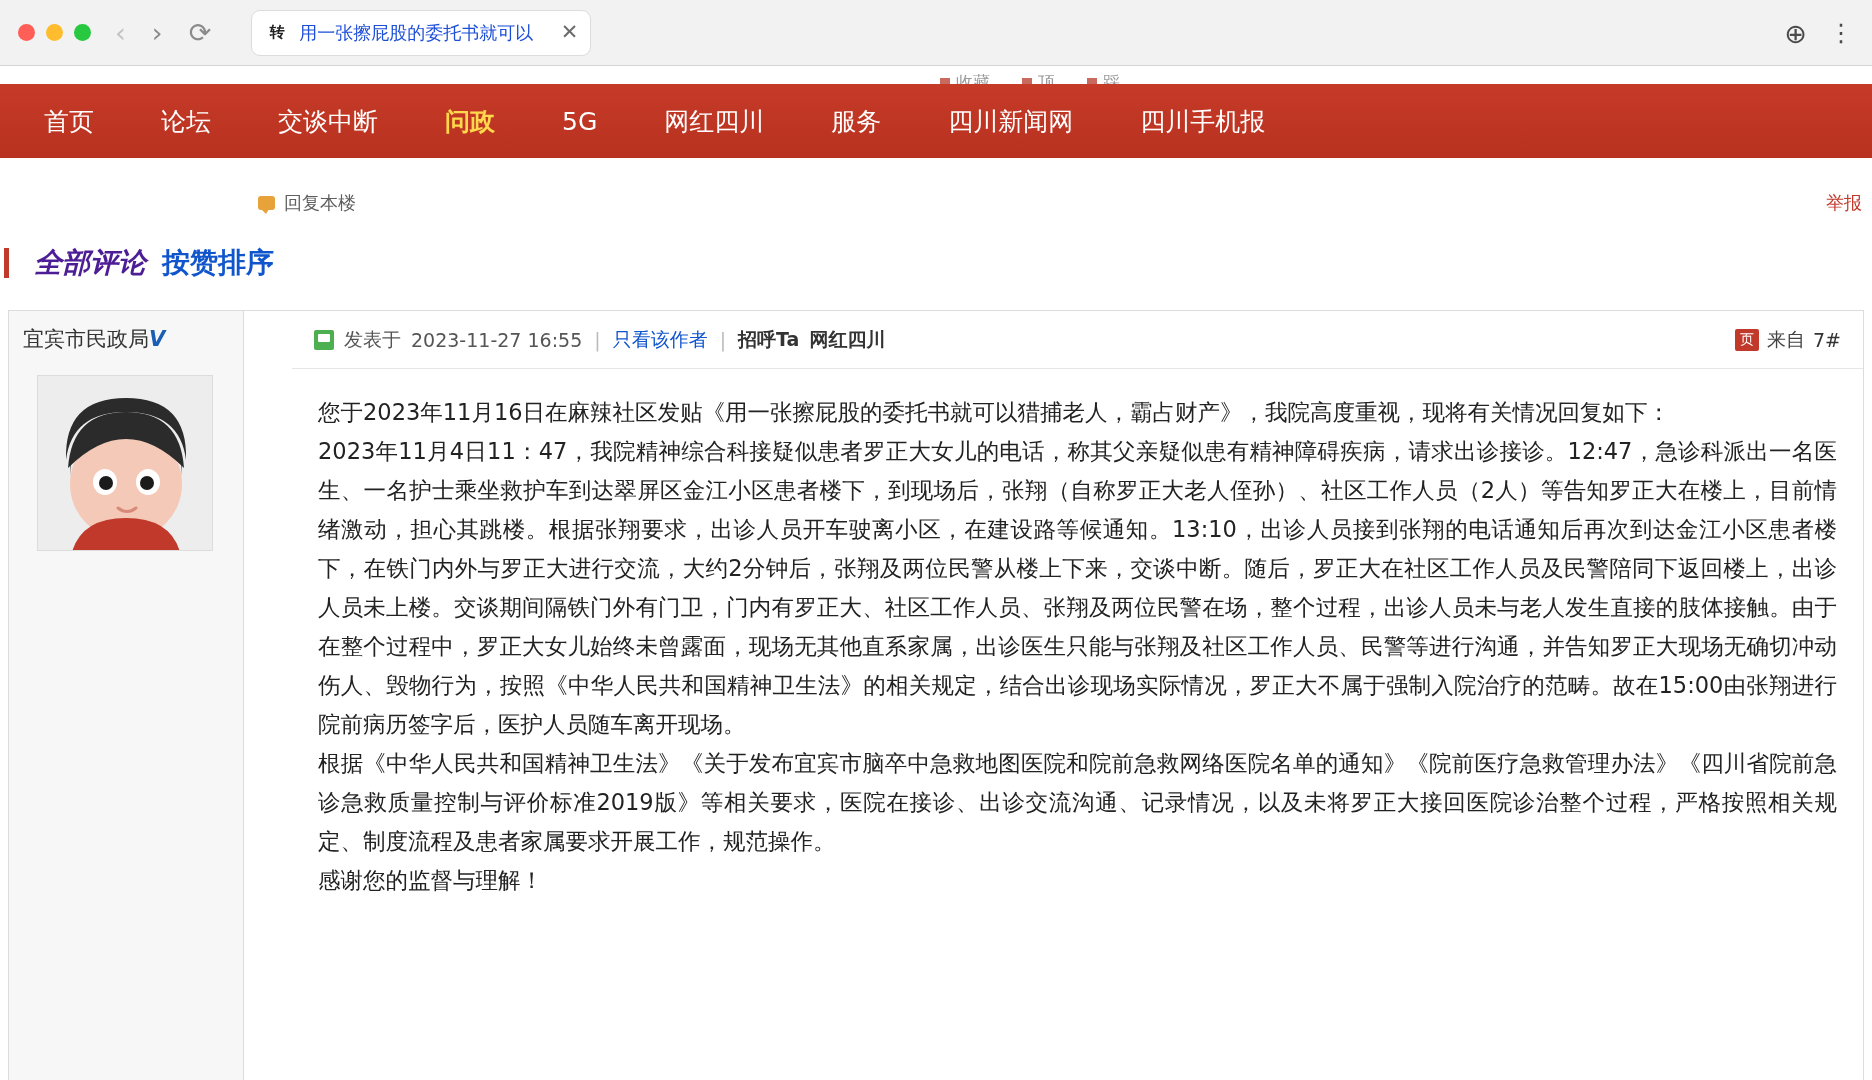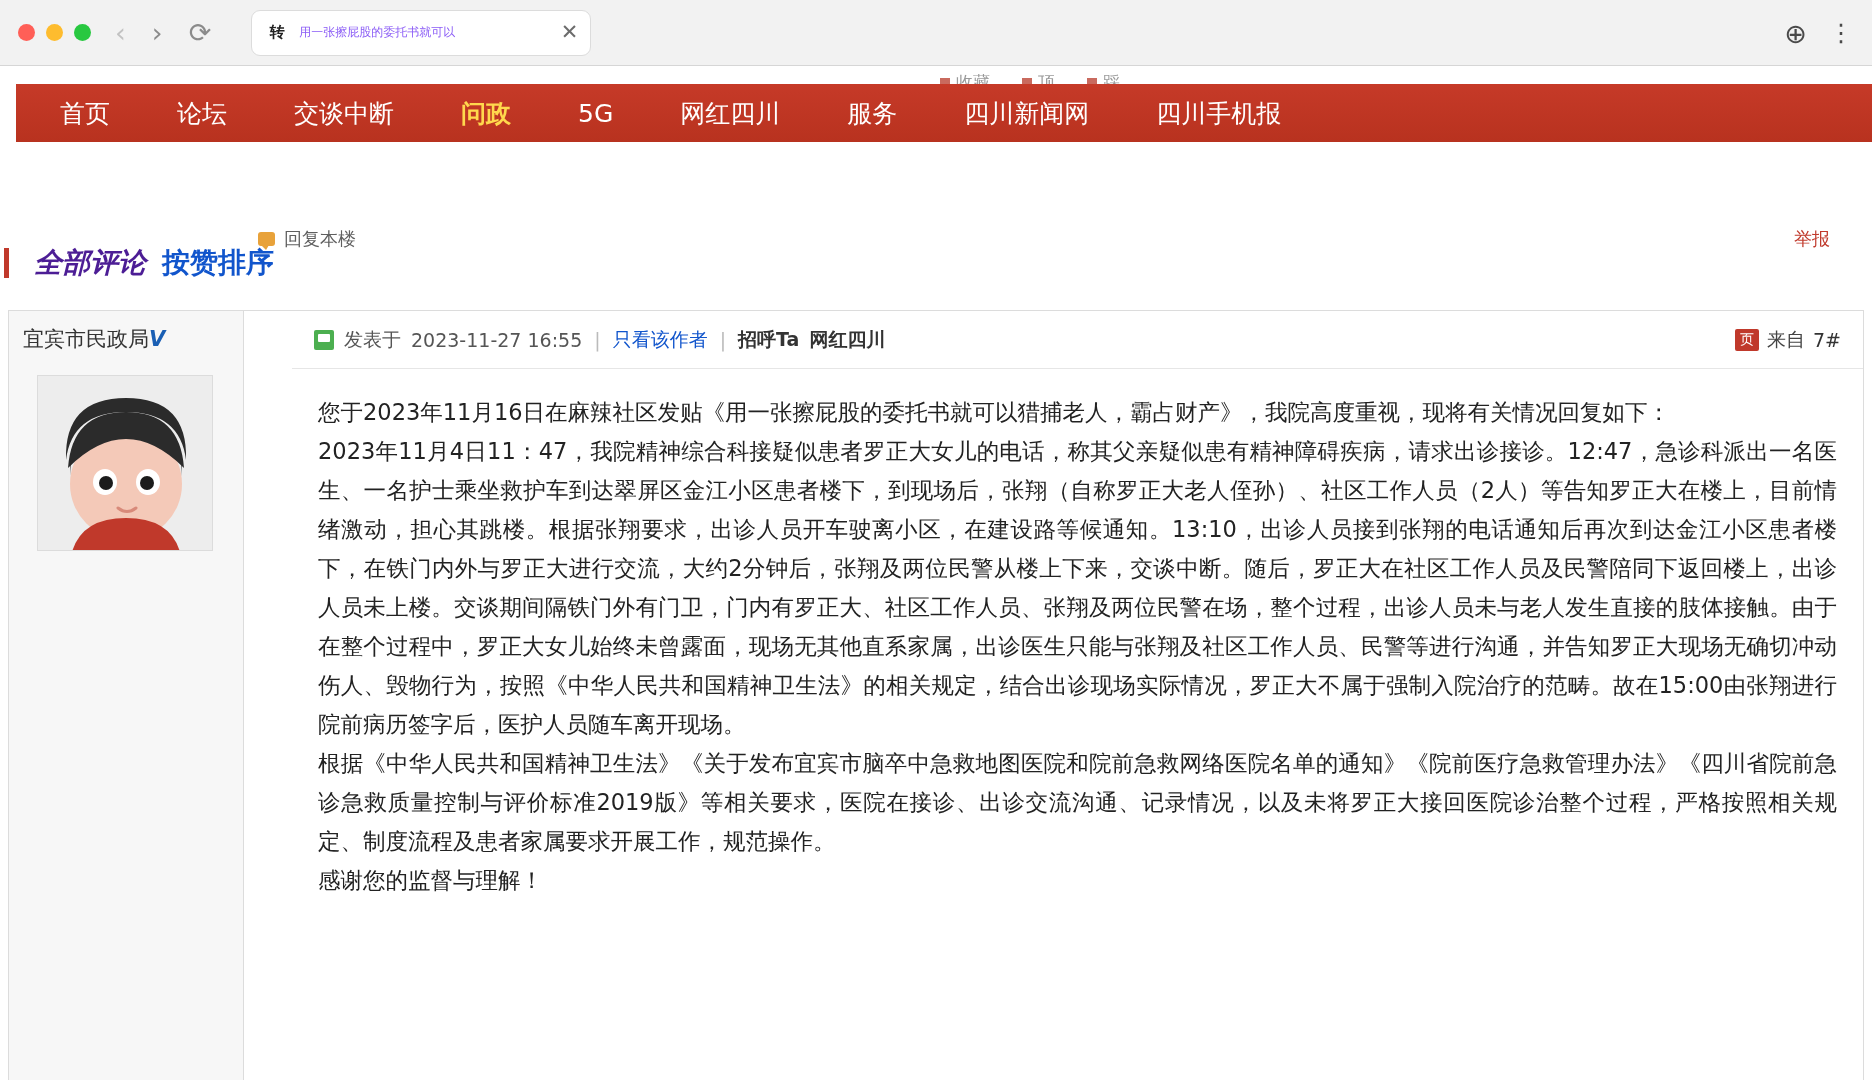--- a/index.html
+++ b/index.html
@@ -53,22 +53,22 @@
     margin-left: 16px;
   }
   .tab-fav {
     width: 22px; height: 22px;
     display: flex; align-items: center; justify-content: center;
     font-size: 15px; font-weight: bold; color: #222;
     font-family: "DejaVu Sans", sans-serif;
   }
   .tab-title {
     flex: 1;
-    font-size: 12px;
-    color: #8b5cf6;
+    font-size: 18px;
+    color: #1d4ed8;
     white-space: nowrap;
     overflow: hidden;
     text-overflow: clip;
     font-family: "DejaVu Sans", sans-serif;
   }
   .tab-close {
     font-size: 21px; color: #6c6c6c; line-height: 1;
     font-family: "DejaVu Sans", sans-serif;
   }
   .chrome-right {
@@ -98,22 +98,22 @@
     gap: 32px;
     padding-left: 940px;
     overflow: hidden;
   }
   .ghost-item { display: flex; align-items: center; gap: 6px; }
   .ghost-sq { width: 10px; height: 10px; background: #c96a5e; display: inline-block; }
 
   
   .site-nav {
     position: absolute;
-    top: 18px; left: 16px; right: 0;
-    height: 58px;
+    top: 18px; left: 0; right: 0;
+    height: 74px;
     background: #c0392b;
     background: linear-gradient(180deg,#c63a28 0%, #b8321f 100%);
     display: flex;
     align-items: center;
     z-index: 5;
   }
   .site-nav a {
     color: #ffffff;
     font-size: 25px;
     text-decoration: none;
@@ -127,23 +127,22 @@
 
   
   .reply-row {
     position: absolute;
     top: 120px; left: 0; right: 0;
     height: 34px;
     display: flex;
     align-items: center;
     font-size: 18px;
     color: #5f5f5f;
-    padding: 0 42px 0 258px;
-    overflow: hidden;
-    margin-top: 36px;
+    padding: 0 10px 0 258px;
+    overflow: hidden;
   }
   .reply-left { display: flex; align-items: center; gap: 9px; }
   .speech-icon {
     width: 17px; height: 14px; background: #e8a23a; border-radius: 3px;
     position: relative; display: inline-block;
   }
   .speech-icon:after{
     content:""; position:absolute; left:3px; bottom:-4px;
     border-left:5px solid transparent; border-right:3px solid transparent;
     border-top:5px solid #e8a23a;

